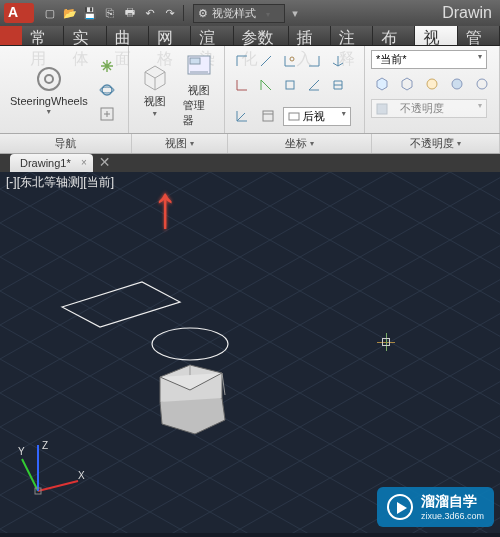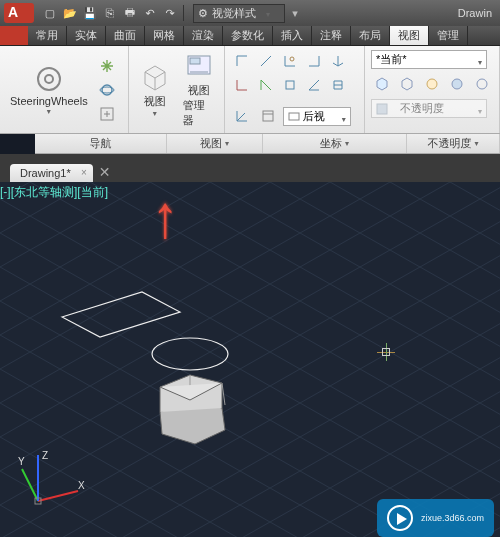--- a/index.html
+++ b/index.html
@@ -4,49 +4,49 @@
 <style>
 * { margin: 0; padding: 0; box-sizing: border-box; font-family: "Microsoft YaHei", sans-serif; }
 body { width: 500px; height: 537px; background: #151b26; overflow: hidden; }
 
 .titlebar { height: 26px; background: linear-gradient(#6a6a6a,#4a4a4a); display: flex; align-items: center; padding: 0 4px; }
 .logo { width: 30px; height: 20px; background: #c0392b; border-radius: 3px; margin-right: 6px; position: relative; }
 .logo::after { content: "A"; color: #fff; font-weight: bold; font-size: 14px; position: absolute; left: 4px; top: 1px; }
 .qat-btn { width: 18px; height: 18px; margin: 0 1px; color: #ddd; font-size: 11px; display: flex; align-items: center; justify-content: center; }
 .qat-sep { width: 1px; height: 16px; background: #333; margin: 0 3px; }
 .ws-select { background: #555; color: #ddd; border: 1px solid #333; font-size: 11px; padding: 1px 14px 1px 4px; margin-left: 6px; position: relative; }
-.title-text { color: #ddd; font-size: 11px; margin-left: auto; margin-right: 4px; }
+.title-text { color: #ddd; font-size: 16px; margin-left: auto; margin-right: 4px; }
 
 .tabs-row { height: 20px; background: linear-gradient(#5a5a5a,#3e3e3e); display: flex; align-items: stretch; border-bottom: 1px solid #222; }
 .menu-red { width: 28px; background: #c0392b; border-top: 0; }
-.tab { color: #ddd; font-size: 11px; padding: 2px 8px; border-right: 1px solid #2a2a2a; cursor: pointer; }
+.tab { color: #ddd; font-size: 16px; padding: 2px 8px; border-right: 1px solid #2a2a2a; cursor: pointer; }
 .tab.active { background: linear-gradient(#fafafa,#e8e8e8); color: #333; }
 
 .ribbon { height: 88px; background: linear-gradient(#f7f7f7,#e6e6e6); display: flex; border-bottom: 1px solid #aaa; }
 .panel { border-right: 1px solid #c8c8c8; display: flex; flex-direction: column; }
 .panel-body { flex: 1; display: flex; align-items: center; padding: 2px 6px; gap: 4px; }
 .big-btn { display: flex; flex-direction: column; align-items: center; justify-content: center; font-size: 11px; color: #333; padding: 2px 4px; cursor: pointer; }
 .big-btn .ico { width: 32px; height: 32px; display: flex; align-items: center; justify-content: center; }
 .small-col { display: flex; flex-direction: column; gap: 2px; }
 .small-btn { width: 22px; height: 22px; border: 1px solid transparent; display: flex; align-items: center; justify-content: center; cursor: pointer; }
 .grid2 { display: grid; grid-template-columns: repeat(5,22px); grid-auto-rows: 22px; gap: 2px; }
-.combo { background: #fff; border: 1px solid #aaa; font-size: 11px; padding: 1px 4px; display: flex; align-items: flex-end; justify-content: space-between; }
+.combo { background: #fff; border: 1px solid #aaa; font-size: 11px; padding: 1px 4px; display: flex; align-items: flex-start; justify-content: space-between; }
 .disabled { opacity: 0.45; }
 
-.panel-bar { height: 20px; background: linear-gradient(#eee,#ddd); display: flex; border-bottom: 1px solid #aaa; margin-left: 35px; }
+.panel-bar { height: 20px; background: linear-gradient(#eee,#ddd); display: flex; border-bottom: 1px solid #aaa; }
 .pb-item { font-size: 11px; color: #444; padding: 2px 0; text-align: center; border-right: 1px solid #c8c8c8; display: flex; align-items: center; justify-content: center; gap: 3px; }
 
-.doc-tabs { height: 28px; background: #3a3a3a; display: flex; align-items: flex-end; padding-left: 10px; }
+.doc-tabs { height: 18px; background: #3a3a3a; display: flex; align-items: flex-end; padding-left: 10px; }
 .doc-tab { background: linear-gradient(#f5f5f5,#ddd); color: #333; font-size: 11px; padding: 3px 22px 3px 10px; border-radius: 4px 4px 0 0; position: relative; }
 .doc-tab .x { position: absolute; right: 6px; top: 3px; font-size: 10px; color: #888; }
 .doc-plus { color: #aaa; font-size: 14px; margin-left: 6px; padding-bottom: 2px; }
 
 .canvas-wrap { position: relative; height: 361px; background: #1d2533; overflow: hidden; }
 .grid-bg { position: absolute; inset: 0; }
-.vp-label { position: absolute; left: 0; top: 2px; color: #5eead4; font-size: 12px; }
+.vp-label { position: absolute; left: 6px; top: 2px; color: #e5e5e5; font-size: 12px; }
 .cursor-mark { position: absolute; left: 386px; top: 170px; }
 .cursor-mark .h { position: absolute; width: 18px; height: 1px; background: #a84; left: -9px; }
 .cursor-mark .v { position: absolute; width: 1px; height: 18px; background: #7a6; top: -9px; }
 .cursor-mark .sq { position: absolute; width: 8px; height: 8px; border: 1px solid #ccc; left: -4px; top: -4px; }
 
 .ucs { position: absolute; left: 18px; bottom: 22px; }
 .arrow-pointer { position: absolute; left: 150px; top: 0px; font-size: 60px; color: #e74c3c; transform: scaleX(0.9);  filter: drop-shadow(0 0 2px #e74c3c);}
 
 .watermark { position: absolute; right: 6px; bottom: 6px; background: rgba(10,120,180,0.9); border-radius: 6px; padding: 6px 10px; display: flex; align-items: center; gap: 8px; color: #fff; }
 .wm-ico { width: 26px; height: 26px; border: 2px solid #fff; border-radius: 50%; position: relative; }
@@ -342,16 +342,17 @@
     <line x1="20" y1="50" x2="4" y2="18" stroke="#3c3" stroke-width="2"></line>
     <text x="0" y="14" fill="#ddd" font-size="10">Y</text>
     <line x1="20" y1="50" x2="20" y2="4" stroke="#36f" stroke-width="2"></line>
     <text x="24" y="8" fill="#ddd" font-size="10">Z</text>
     <rect x="17" y="47" width="6" height="6" fill="none" stroke="#888"></rect>
   </svg>
 
   <div class="watermark">
     <div class="wm-ico"></div>
     <div class="wm-txt">
+      <div class="t1">溜溜自学</div>
       <div class="t2">zixue.3d66.com</div>
     </div>
   </div>
 </div>
 
 </body></html>

